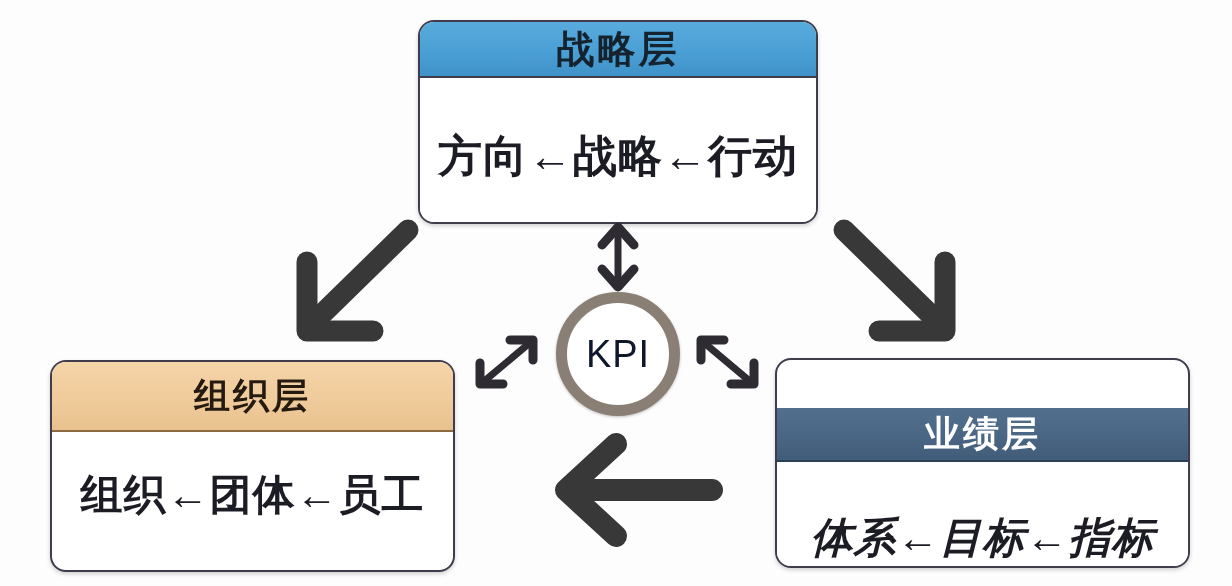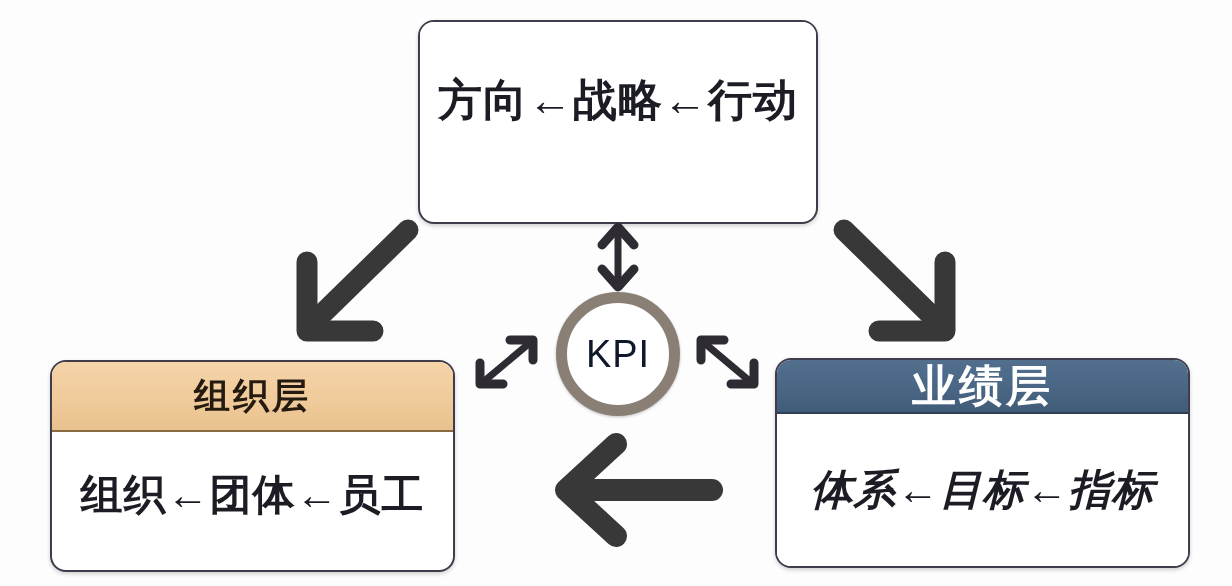--- a/index.html
+++ b/index.html
@@ -87,22 +87,23 @@
 
   
   #box-performance {
     left: 775px;  top: 358px;
     width: 415px;  height: 210px;
   }
   #box-performance .layer-header {
     height: 54px;
     background: linear-gradient(180deg, #52708e 0%, #496684 55%, #415c78 100%);
     color: #ffffff;
-    font-size: 44px;
+    font-size: 36px;
     border-bottom: 2px solid #2d3f52;
+    margin-top: 48px;
   }
   #box-performance .layer-body {
     height: 152px;
     font-size: 42px;
     font-style: italic;
   }
 
   
   #kpi-hub {
     position: absolute;
@@ -148,20 +149,21 @@
   #arrow-dbl-vertical { left: 595px; top: 222px; }
   #arrow-dbl-left   { left: 470px; top: 333px; }
   #arrow-dbl-right  { left: 692px; top: 333px; }
 </style>
 </head>
 <body>
 
 <div id="canvas">
 
   <div class="layer-box" id="box-strategy">
+    <div class="layer-header">战略层</div>
     <div class="layer-body">方向←战略←行动</div>
   </div>
 
   <div class="layer-box" id="box-organization">
     <div class="layer-header">组织层</div>
     <div class="layer-body">组织←团体←员工</div>
   </div>
 
   <div class="layer-box" id="box-performance">
     <div class="layer-header">业绩层</div>

